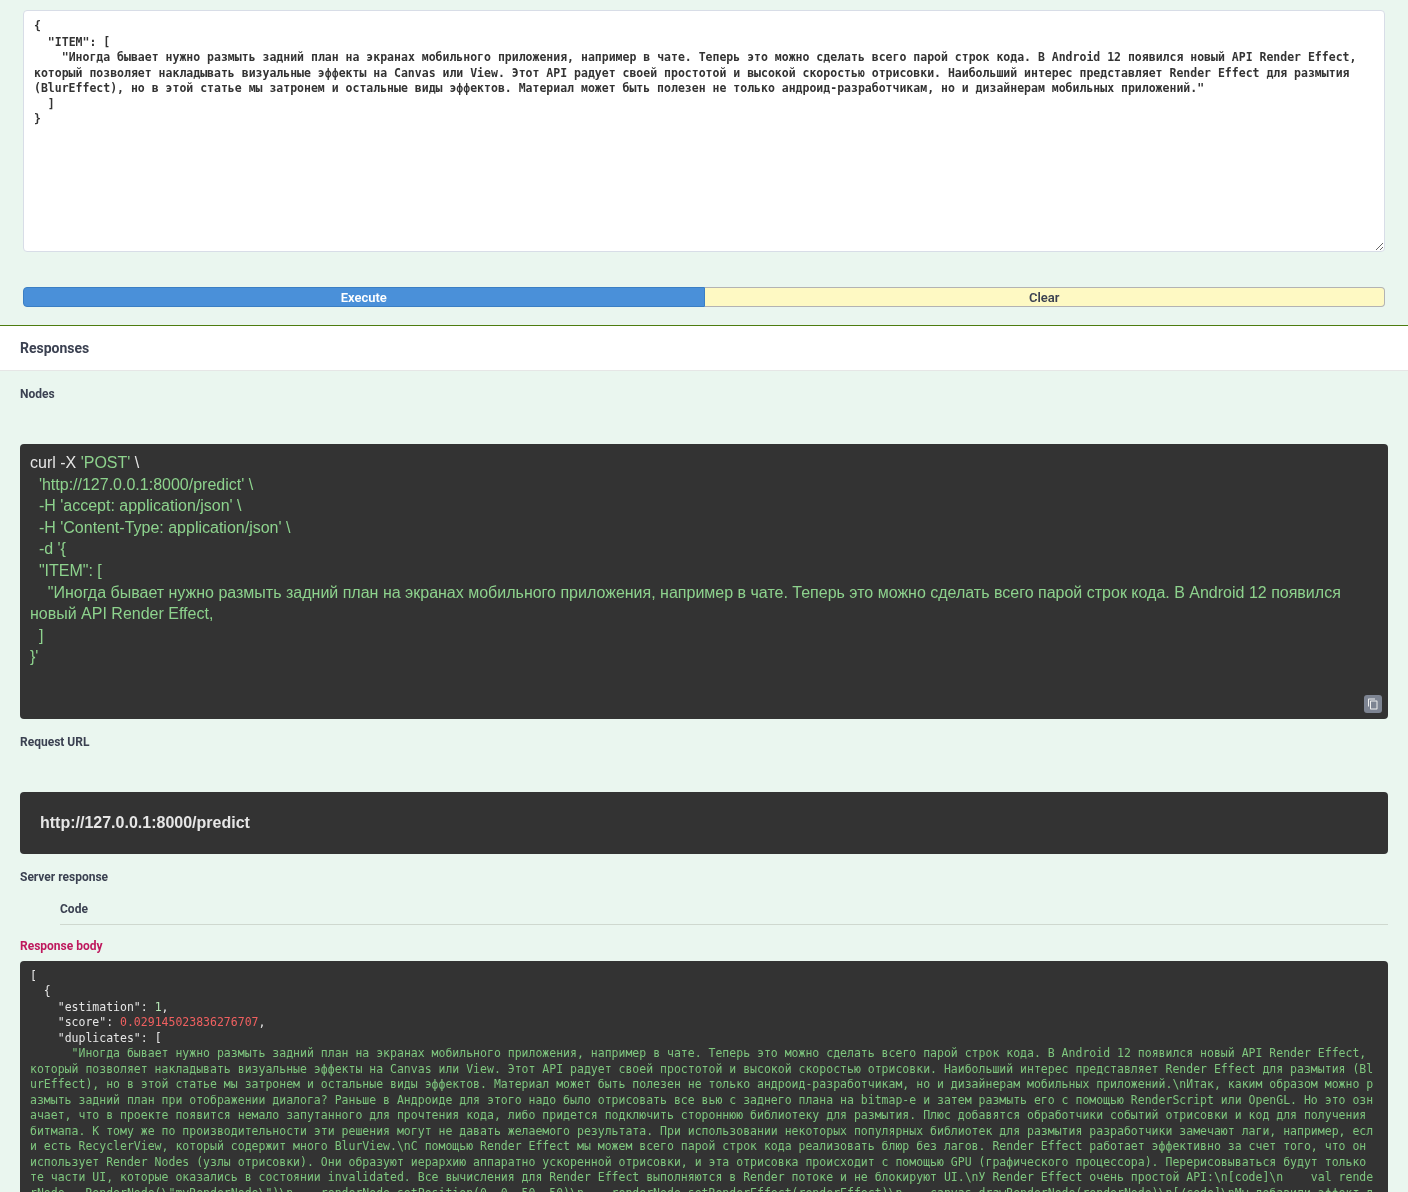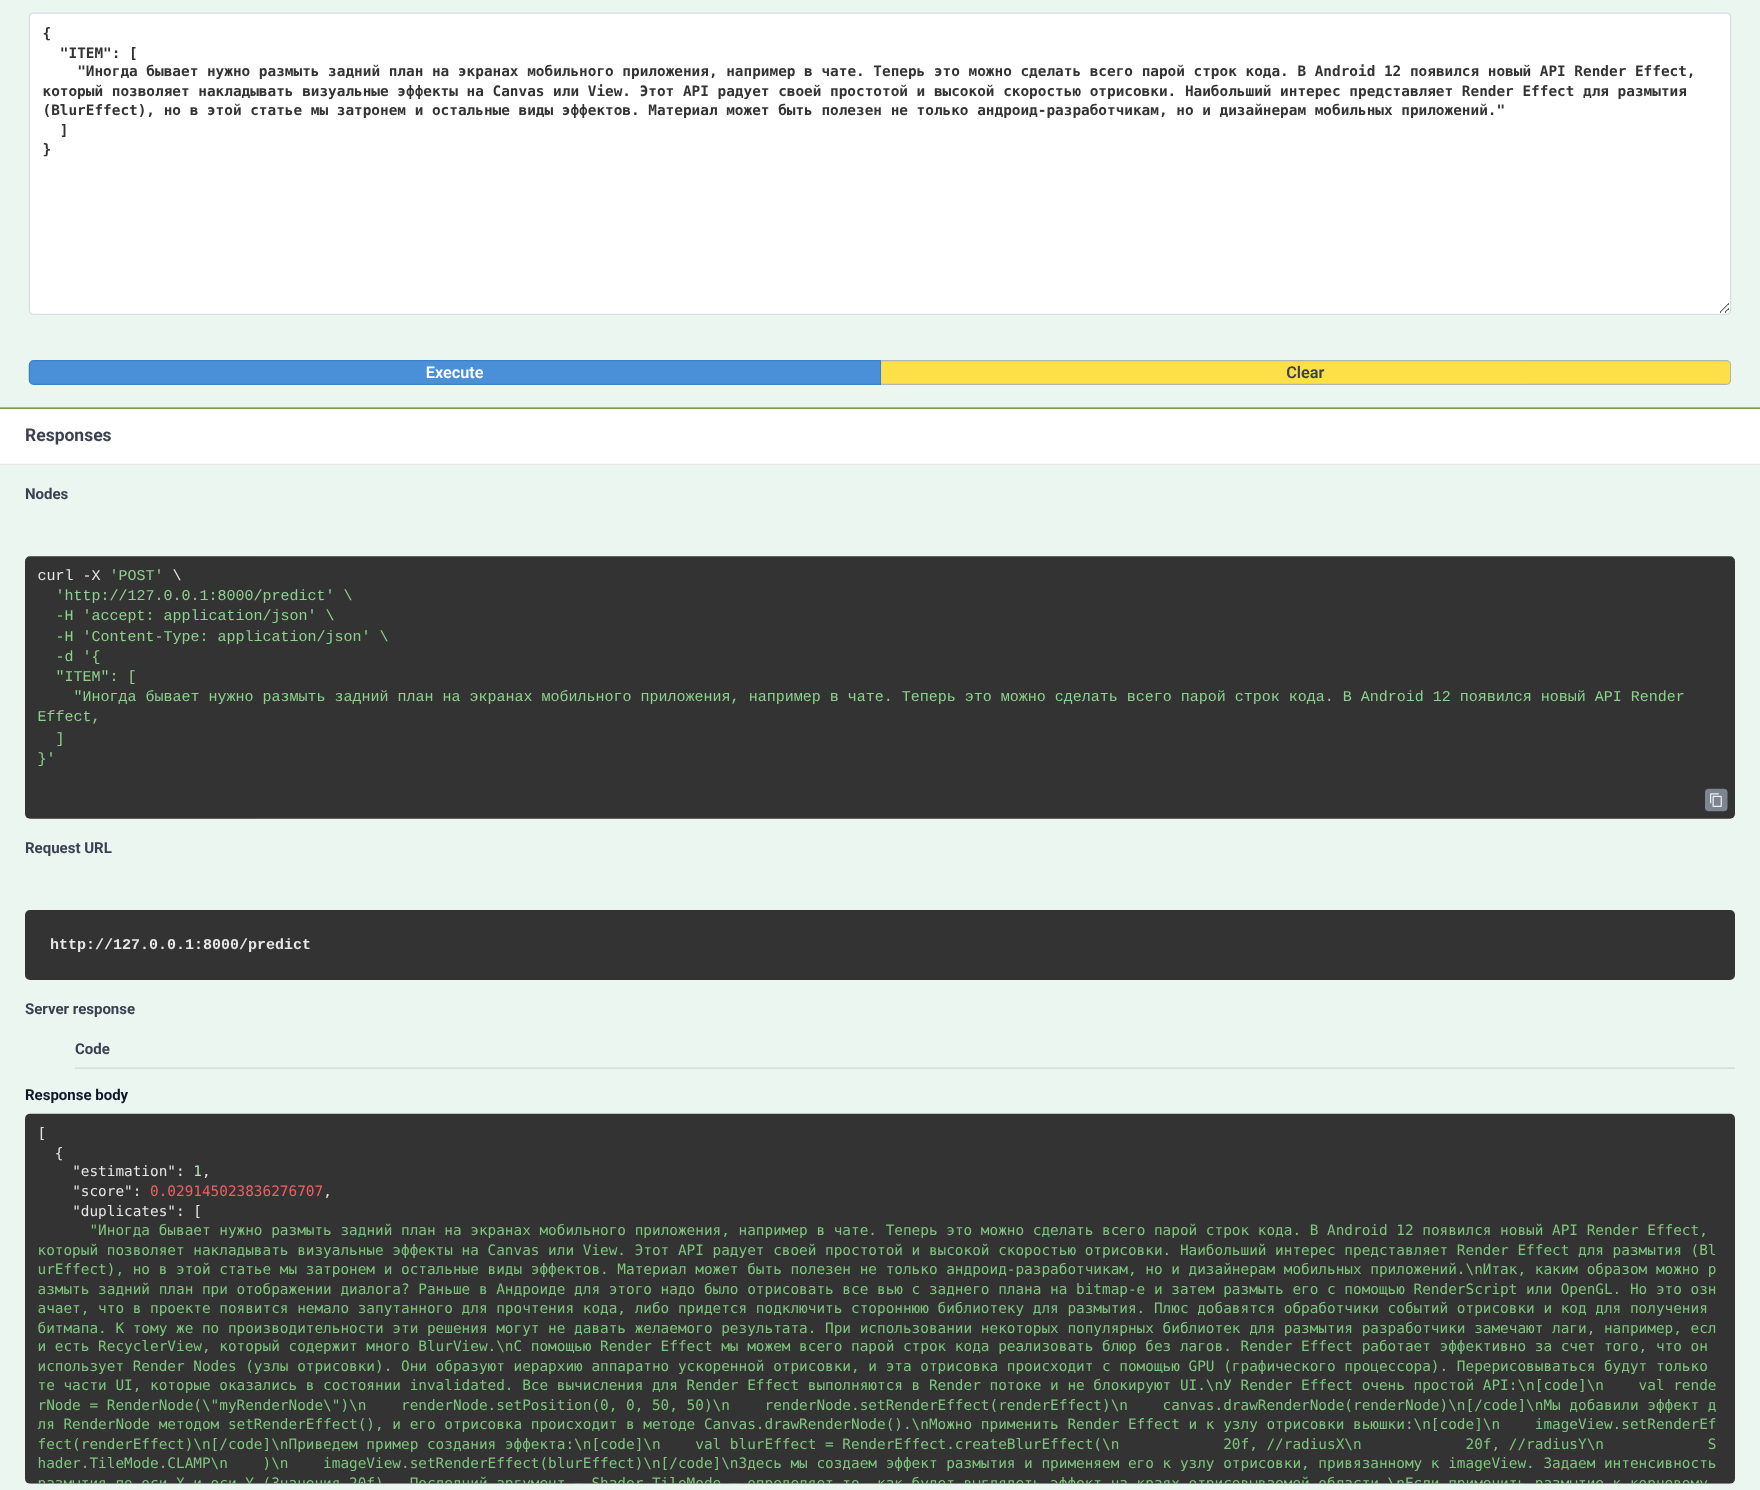--- a/index.html
+++ b/index.html
@@ -45,21 +45,21 @@
     align-items: center;
     justify-content: center;
   }
   .btn-execute {
     background: #4a90d9;
     color: #fff;
     border: 1px solid #3b7fc4;
     border-radius: 4px 0 0 4px;
   }
   .btn-clear {
-    background: #fde047;
+    background: #fef9c3;
     color: #3b4151;
     border: 1px solid #b3b3b3;
     border-left: none;
     border-radius: 0 4px 4px 0;
   }
   .responses-header {
     background: #fff;
     padding: 14px 20px;
     border-top: 1px solid #4d7c0f;
     border-bottom: 1px solid #e6e6e6;
@@ -72,22 +72,22 @@
     font-weight: 700;
     color: #3b4151;
     margin: 16px 0 6px 0;
     display: block;
   }
   .code-block {
     background: #333333;
     color: #e6e6e6;
     border-radius: 4px;
     padding: 8px 10px;
-    font-family: Liberation Mono, monospace;
-    font-size: 12px;
+    font-family: Liberation Sans, sans-serif;
+    font-size: 16px;
     line-height: 1.35;
     white-space: pre-wrap;
     word-break: break-word;
     position: relative;
     overflow: hidden;
     margin-top: 43px;
   }
   .code-block.req-url {
     font-weight: 600;
     padding: 20px;
@@ -124,21 +124,21 @@
   .status-code {
     width: 70px;
     font-size: 13px;
     font-weight: 600;
     color: #3b4151;
   }
   .details-col { flex: 1; min-width:0;}
   .details-label {
     font-size: 12px;
     font-weight: 700;
-    color: #0f172a;
+    color: #be185d;
     margin: 0 0 8px 0;
   }
   .resp-body-block {
     background: #333333;
     color: #b5e6b5;
     border-radius: 4px;
     padding: 8px 10px;
     font-family: Menlo, Monaco, Consolas, monospace;
     font-size: 11.5px;
     line-height: 1.35;

